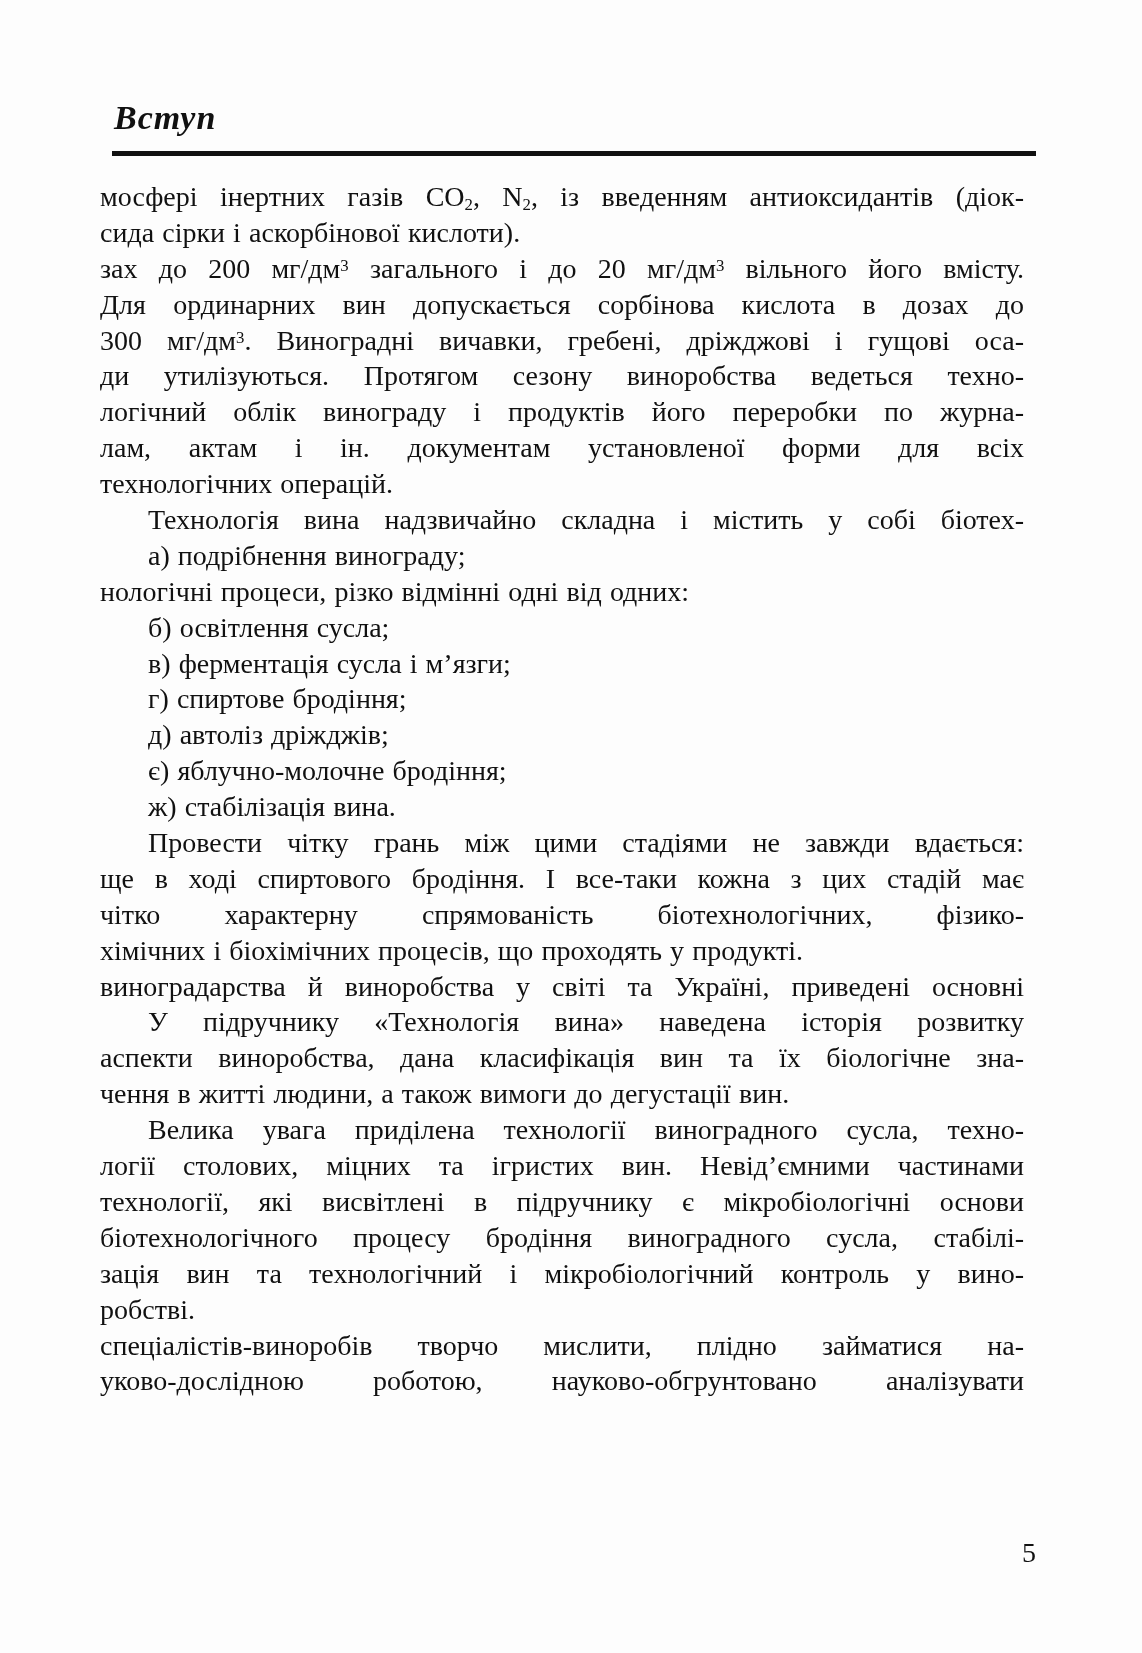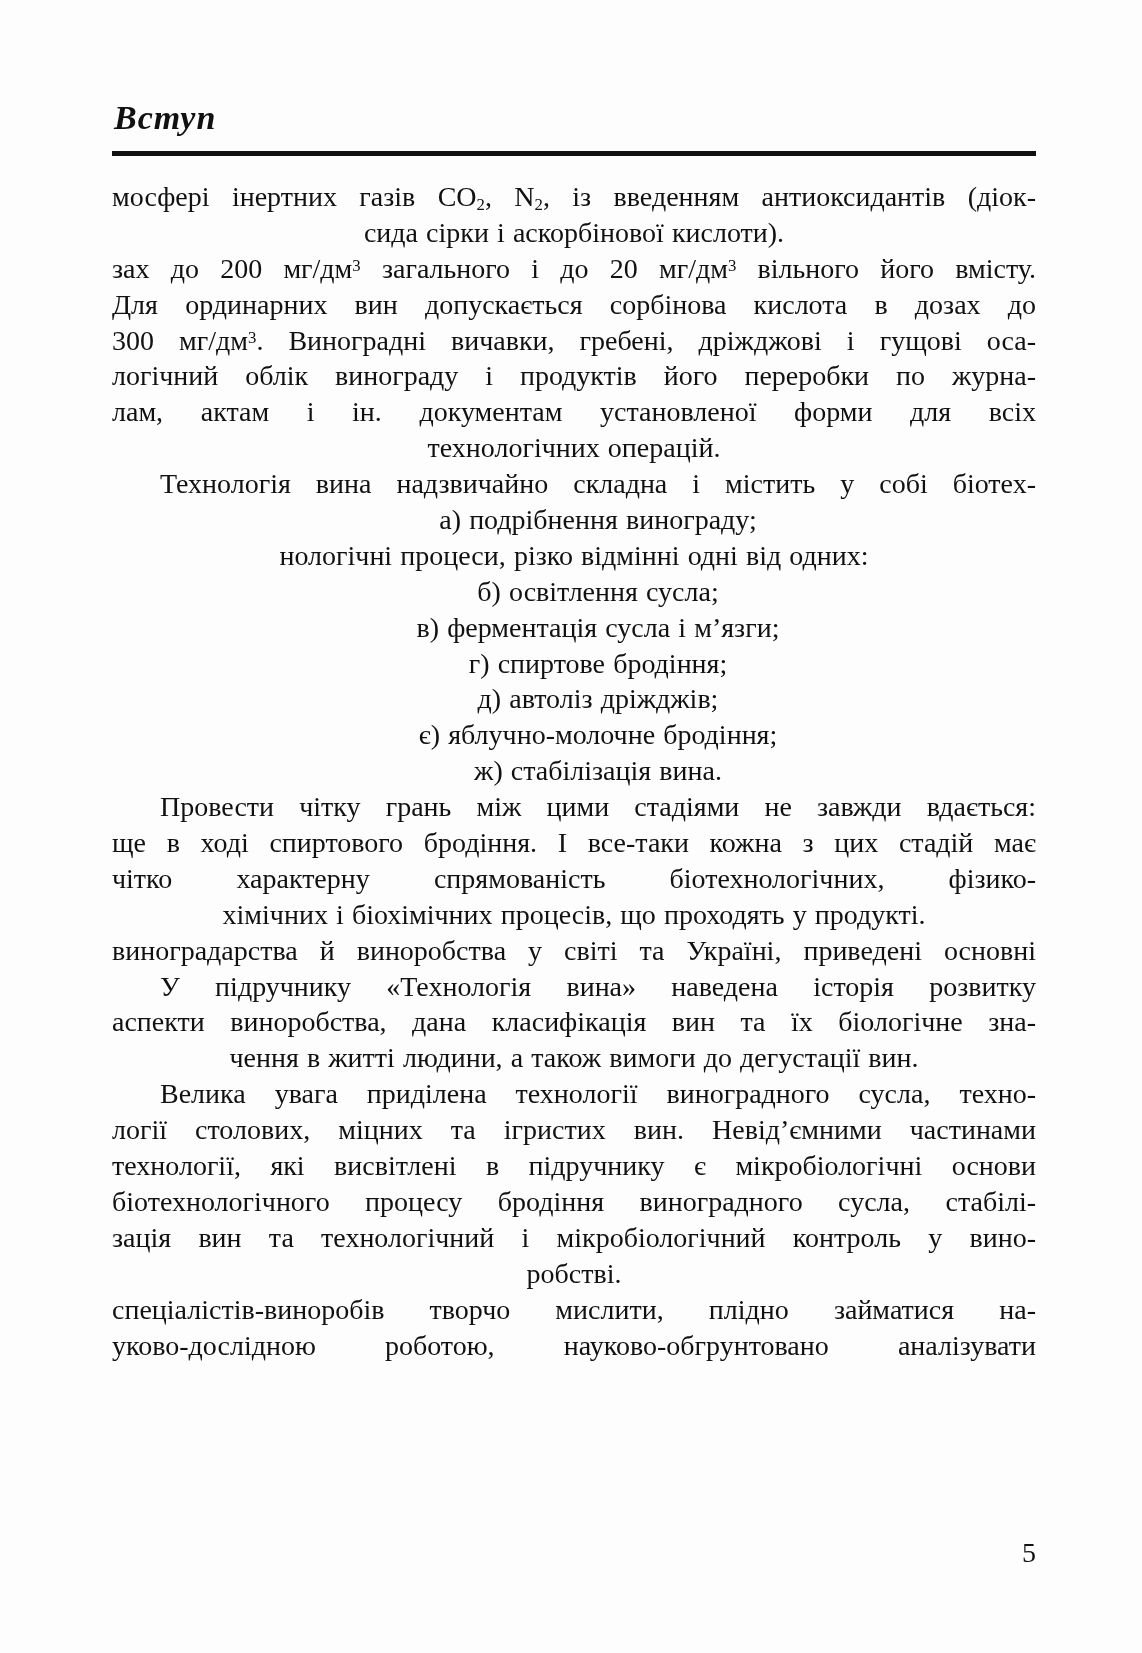--- a/index.html
+++ b/index.html
@@ -31,39 +31,39 @@
   .header-rule {
     position: absolute;
     left: 112px;
     top: 151px;
     width: 924px;
     height: 5px;
     background: var(--ink, #111111);
   }
   .page-body {
     position: absolute;
-    left: 112px;
+    left: 100px;
     top: 179px;
     width: 924px;
   }
   .line {
     height: 35.9px;
     line-height: 35.9px;
     font-size: 28px;
     overflow: hidden;
     word-spacing: 0.04em;
   }
   .line.i { text-indent: 48px; }
   .line.j {
     text-align: justify;
     -moz-text-align-last: justify;
     text-align-last: justify;
     text-justify: inter-word;
   }
-  .line.l { text-align: center; }
+  .line.l { text-align: left; }
   .line sub {
     font-size: 60%;
     vertical-align: -0.22em;
     line-height: 0;
   }
   .line sup {
     font-size: 60%;
     vertical-align: 0.42em;
     line-height: 0;
   }
@@ -82,20 +82,21 @@
 
 <div class="page" style="--ink: #111111; --paper: #fdfdfd;">
   <div class="chapter-header-title">Вступ</div>
   <div class="header-rule"></div>
   <div class="page-body" id="page-body">
       <div class="line j">мосфері інертних газів CO<sub>2</sub>, N<sub>2</sub>, із введенням антиоксидантів (діок-</div>
       <div class="line l">сида сірки і аскорбінової кислоти).</div>
       <div class="line j">зах до 200 мг/дм<sup>3</sup> загального і до 20 мг/дм<sup>3</sup> вільного його вмісту.</div>
       <div class="line j">Для ординарних вин допускається сорбінова кислота в дозах до</div>
       <div class="line j">300 мг/дм<sup>3</sup>. Виноградні вичавки, гребені, дріжджові і гущові оса-</div>
+      <div class="line j">ди утилізуються. Протягом сезону виноробства ведеться техно-</div>
       <div class="line j">логічний облік винограду і продуктів його переробки по журна-</div>
       <div class="line j">лам, актам і ін. документам установленої форми для всіх</div>
       <div class="line l">технологічних операцій.</div>
       <div class="line i j">Технологія вина надзвичайно складна і містить у собі біотех-</div>
       <div class="line i l">а) подрібнення винограду;</div>
       <div class="line l">нологічні процеси, різко відмінні одні від одних:</div>
       <div class="line i l">б) освітлення сусла;</div>
       <div class="line i l">в) ферментація сусла і м’язги;</div>
       <div class="line i l">г) спиртове бродіння;</div>
       <div class="line i l">д) автоліз дріжджів;</div>

